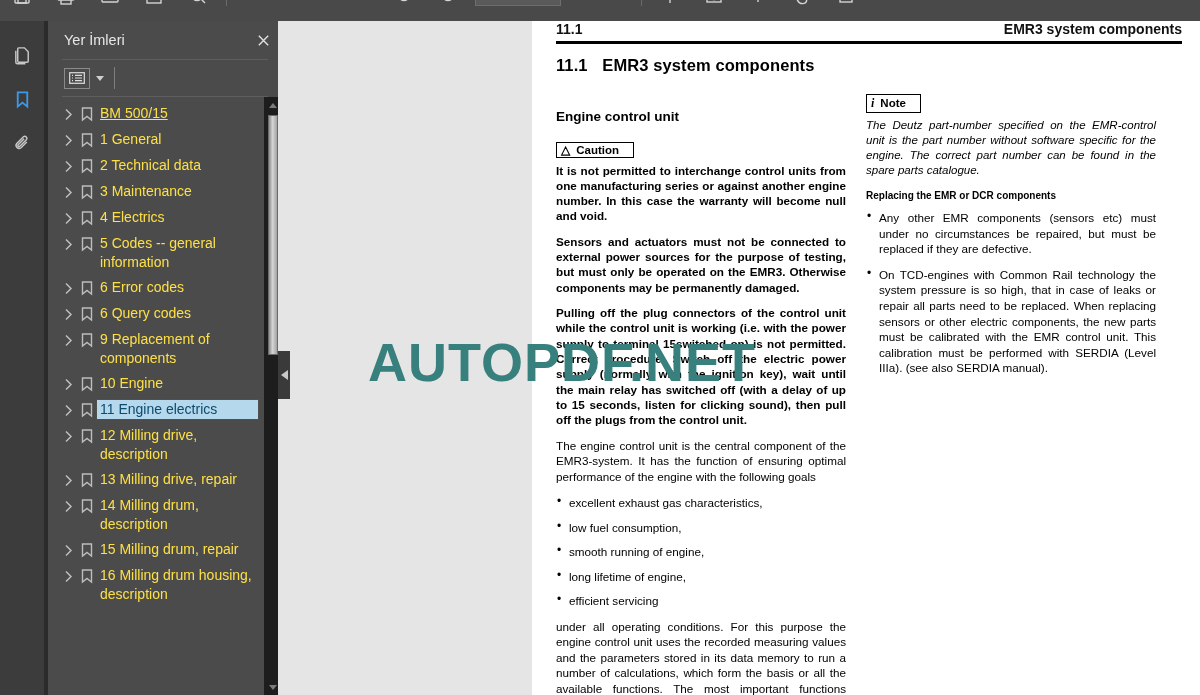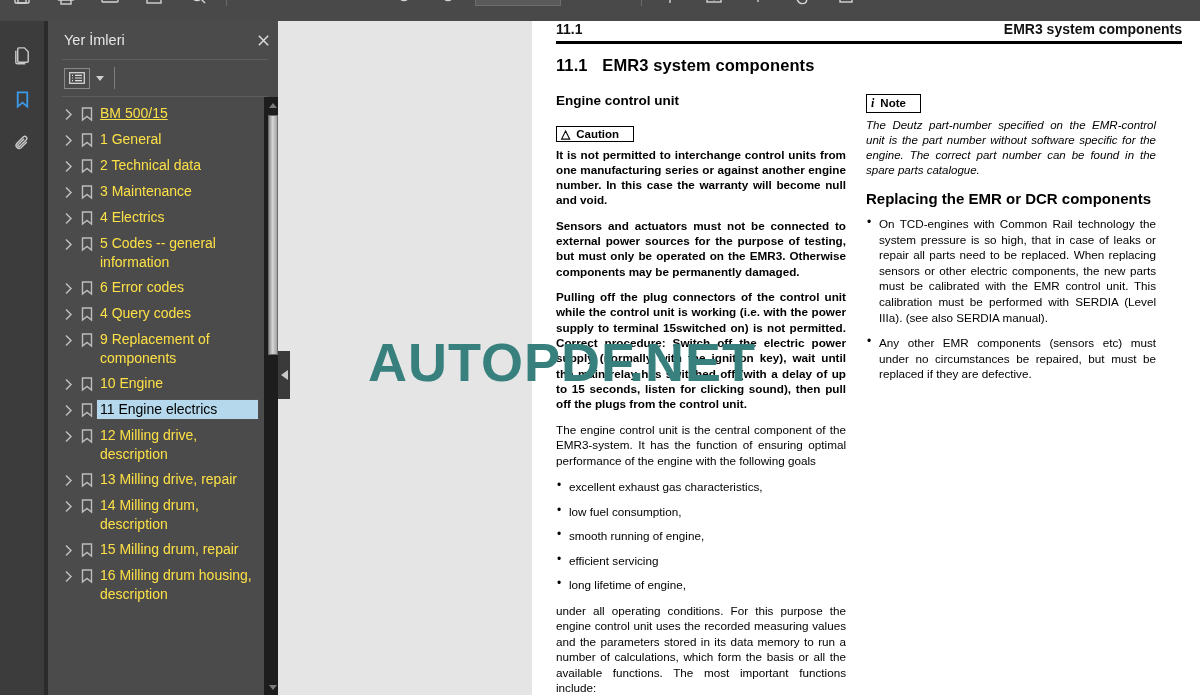--- a/index.html
+++ b/index.html
@@ -93,21 +93,21 @@
   .bm-ico {
     width: 22px; flex: 0 0 22px; height: 20px;
     display: flex; align-items: center; justify-content: center; color: #bdbdbd;
   }
   .bm-label {
     color: #fde047; font-size: 14px; line-height: 19px;
     padding-left: 2px; flex: 1 1 auto;
   }
   .bm-row.link .bm-label { text-decoration: underline; }
   .bm-row.selected .bm-label {
-    background: #b5d8ec; color: #000000;
+    background: #b5d8ec; color: #0c4a6e;
     outline: 1px dotted #555; display: inline-block;
     padding: 0 3px; margin-left: -1px;
   }
 
   
   .pscroll {
     position: absolute; top: 0; right: 0; width: 18px; bottom: 0;
     background: #1d1d1d;
   }
   .pscroll .arrow {
@@ -147,41 +147,41 @@
   }
   .page-rule { height: 2.5px; background: #000; margin-bottom: 12px; }
 
   .cols { display: flex; gap: 20px; }
   .col { width: 290px; }
 
   h1.sec {
     font-size: 16.5px; font-weight: bold; margin: 12px 0 18px 0; letter-spacing: .1px;
   }
   h1.sec .num { margin-right: 10px; }
-  h2.sub { font-size: 13.5px; font-weight: bold; margin: 0 0 16px 0; }
+  h2.sub { font-size: 13.5px; font-weight: bold; margin: 16px 0 16px 0; }
 
   .tagbox {
     display: inline-flex; align-items: center; gap: 6px;
     border: 1.3px solid #000; padding: 1px 14px 1px 4px; margin-bottom: 5px;
     font-size: 11.5px; font-weight: bold;
   }
   .warn-tri { font-size: 12px; line-height: 1; }
   .info-i { font-weight: bold; font-style: italic; font-size: 12px; font-family: "Liberation Serif", serif; }
 
   p.bold {
     font-size: 11.7px; font-weight: bold; line-height: 1.31; text-align: justify;
     margin-bottom: 10px;
   }
   p.body {
     font-size: 11.7px; line-height: 1.32; text-align: justify; margin-bottom: 11px;
   }
   p.ital {
     font-size: 11.5px; font-style: italic; line-height: 1.32; text-align: justify; margin-bottom: 12px;
   }
-  h3.rb { font-size: 15px; font-weight: bold; margin-bottom: 9px; }
+  h3.rb { font-size: 10px; font-weight: bold; margin-bottom: 9px; }
   ul.bl { list-style: none; margin: 0 0 10px 0; }
   ul.bl li {
     font-size: 11.7px; line-height: 1.33; text-align: justify;
     position: relative; padding-left: 13px; margin-bottom: 9px;
   }
   ul.bl li::before {
     content: "\2022"; position: absolute; left: 1px; top: -1px; font-size: 12px;
   }
   ul.bl.tight li { margin-bottom: 10px; }
 
@@ -427,21 +427,21 @@
             <div class="bm-exp">
               <svg width="9" height="13" viewBox="0 0 9 13" fill="none" stroke="currentColor" stroke-width="1.5">
                 <path d="M2 1.5L7 6.5L2 11.5"></path>
               </svg>
             </div>
             <div class="bm-ico">
               <svg width="12" height="15" viewBox="0 0 12 15" fill="none" stroke="currentColor" stroke-width="1.4">
                 <path d="M1.5 1h9v12l-4.5-3.6L1.5 13z"></path>
               </svg>
             </div>
-            <div class="bm-label">4 Query codes</div>
+            <div class="bm-label">6 Query codes</div>
           </div>
           <div class="bm-row">
             <div class="bm-exp">
               <svg width="9" height="13" viewBox="0 0 9 13" fill="none" stroke="currentColor" stroke-width="1.5">
                 <path d="M2 1.5L7 6.5L2 11.5"></path>
               </svg>
             </div>
             <div class="bm-ico">
               <svg width="12" height="15" viewBox="0 0 12 15" fill="none" stroke="currentColor" stroke-width="1.4">
                 <path d="M1.5 1h9v12l-4.5-3.6L1.5 13z"></path>
@@ -581,39 +581,39 @@
           </div>
           <p class="bold">It is not permitted to interchange control units from one manufacturing series or against another engine number. In this case the warranty will become null and void.</p>
           <p class="bold">Sensors and actuators must not be connected to external power sources for the purpose of testing, but must only be operated on the EMR3. Otherwise components may be permanently damaged.</p>
           <p class="bold">Pulling off the plug connectors of the control unit while the control unit is working (i.e. with the power supply to terminal 15switched on) is not permitted. Correct procedure: Switch off the electric power supply (normally with the ignition key), wait until the main relay has switched off (with a delay of up to 15 seconds, listen for clicking sound), then pull off the plugs from the control unit.</p>
 
           <p class="body">The engine control unit is the central component of the EMR3-system. It has the function of ensuring optimal performance of the engine with the following goals</p>
           <ul class="bl" id="goals-list">
               <li>excellent exhaust gas characteristics,</li>
               <li>low fuel consumption,</li>
               <li>smooth running of engine,</li>
+              <li>long lifetime of engine,</li>
               <li>efficient servicing</li>
-              <li>long lifetime of engine,</li>
             </ul>
 
           <p class="body">under all operating conditions. For this purpose the engine control unit uses the recorded measuring values and the parameters stored in its data memory to run a number of calculations, which form the basis or all the available functions. The most important functions include:</p>
           
         </div>
 
         <div class="col">
           <div class="tagbox">
             <span class="info-i">i</span>
             <span>Note</span>
           </div>
           <p class="ital">The Deutz part-number specified on the EMR-control unit is the part number without software specific for the engine. The correct part number can be found in the spare parts catalogue.</p>
 
           <h3 class="rb">Replacing the EMR or DCR components</h3>
           <ul class="bl tight" id="replacing-list">
+              <li>Any other EMR components (sensors etc) must under no circumstances be repaired, but must be replaced if they are defective.</li>
               <li>On TCD-engines with Common Rail technology the system pressure is so high, that in case of leaks or repair all parts need to be replaced. When replacing sensors or other electric components, the new parts must be calibrated with the EMR control unit. This calibration must be performed with SERDIA (Level IIIa). (see also SERDIA manual).</li>
-              <li>Any other EMR components (sensors etc) must under no circumstances be repaired, but must be replaced if they are defective.</li>
             </ul>
         </div>
       </div>
     </div>
 
     <div class="watermark">AUTOPDF.NET</div>
   </div>
 </div>
 
 </body></html>

